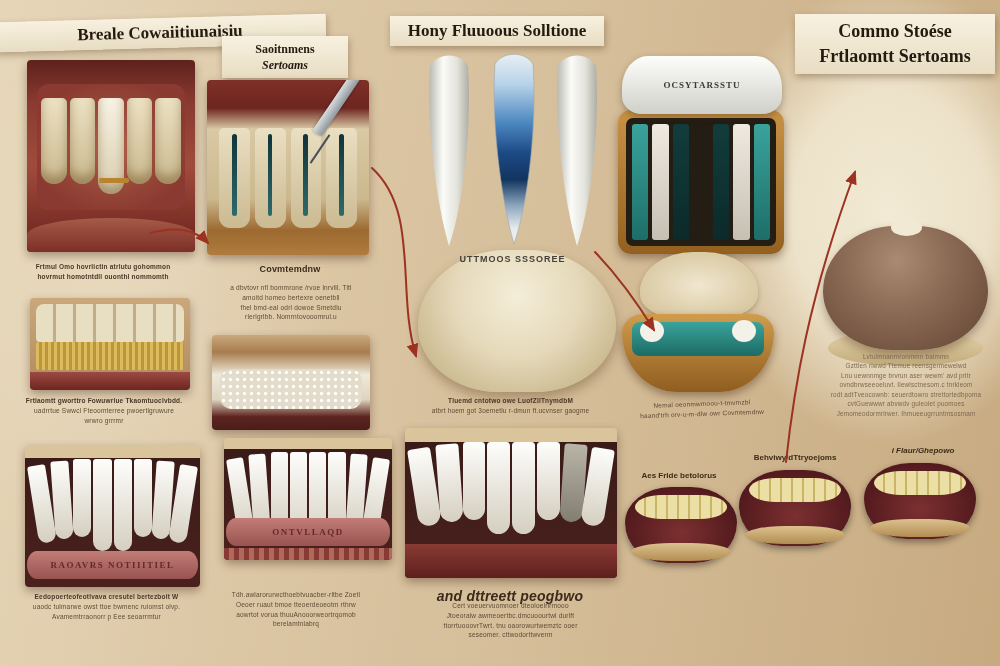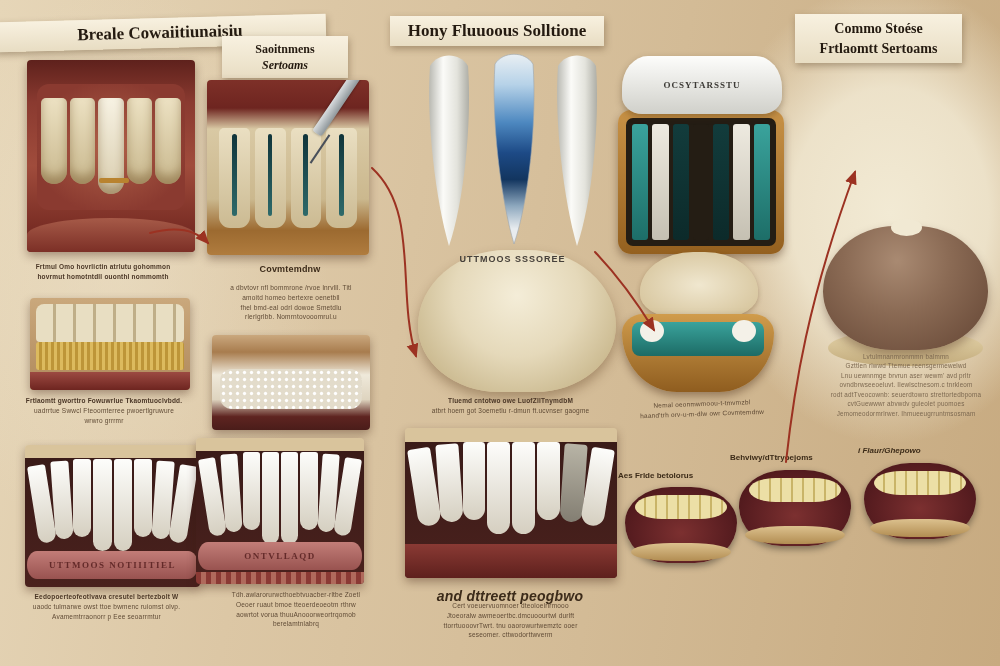--- a/index.html
+++ b/index.html
@@ -80,42 +80,42 @@
     border-radius:16% 16% 42% 42%/28% 28% 88% 88%;box-shadow:0 4px 8px rgba(60,30,10,.4)}
   #gm-bowl .teal{position:absolute;left:10px;right:10px;top:8px;height:34px;background:linear-gradient(#3aa39c,#1c6b65);border-radius:8px}
   #gm-bowl .cusp{position:absolute;top:6px;width:24px;height:22px;background:#f4f1e8;border-radius:50%}
   
   .dent{position:absolute;width:112px;height:76px}
   .dent .bowl{position:absolute;inset:0;background:radial-gradient(ellipse at 50% 60%,#7c3030 0%,#5c1f22 55%,#431317 100%);
     border-radius:48% 48% 44% 44%/55% 55% 62% 62%;box-shadow:0 3px 7px rgba(0,0,0,.4)}
   .dent .teetharc{position:absolute;left:9%;right:9%;top:10%;height:32%;
     background:repeating-linear-gradient(90deg,#ecdfa6 0 9px,#c9b468 9px 11px);border-radius:50%/85%}
   .dent .rim{position:absolute;left:5%;right:5%;bottom:2%;height:24%;background:linear-gradient(#dcc18e,#b28d52);border-radius:50%/62%}
-  .dlabel{position:absolute;font-family:"Liberation Sans",sans-serif;font-size:8px;font-weight:700;color:#3c2b18;}
+  .dlabel{position:absolute;font-family:"Liberation Sans",sans-serif;font-size:8px;font-weight:700;color:#3c2b18;text-align:center}
   
   #socket{position:absolute;left:828px;top:330px;width:155px;height:36px;background:linear-gradient(#e6d5ab,#c2ab7c);border-radius:50%}
   #brown{position:absolute;left:823px;top:226px;width:165px;height:124px;
     background:radial-gradient(ellipse at 45% 28%,#a98a72 0%,#8a6a54 42%,#6b4c3a 88%);
     border-radius:48% 48% 46% 46%/58% 58% 52% 52%;box-shadow:0 5px 10px rgba(60,30,15,.35)}
   #brown .dip{position:absolute;top:-7px;left:41%;width:19%;height:17px;background:#f1e9d3;border-radius:50%}
   #arrows{position:absolute;left:0;top:0;z-index:50;pointer-events:none}
   .minicap{font-weight:700;color:#4a3626}
 </style>
 </head>
 <body>
 
 <div class="stage">
 
   <div class="hdr" style="left:-6px;top:18px;width:332px;font-size:17px;transform:rotate(-1.5deg)">Breale Cowaiitiunaisiu</div>
   <div class="hdr" style="left:222px;top:36px;width:126px;font-size:12px;line-height:1.35">
     <div>Saoitnmens</div>
     <div style="font-style:italic">Sertoams</div>
   </div>
   <div class="hdr" style="left:390px;top:16px;width:214px;font-size:17px">Hony Fluuoous Solltione</div>
-  <div class="hdr" style="left:795px;top:14px;width:167px;font-size:14px;line-height:1.4">
+  <div class="hdr" style="left:795px;top:14px;width:200px;font-size:18px;line-height:1.4">
     <div>Commo Stoése</div>
     <div>Frtlaomtt Sertoams</div>
   </div>
 
   <div class="panel" id="pA">
     <div class="arch"></div>
     <div class="teeth">
       <i></i>
         <i></i>
         <i class="crown"></i>
@@ -145,21 +145,21 @@
     <div class="fan">
       <i></i>
         <i></i>
         <i></i>
         <i></i>
         <i></i>
         <i></i>
         <i></i>
         <i></i>
     </div>
-    <div class="pinkband bandtext">UTTMOOS NOTIIITIEL</div>
+    <div class="pinkband bandtext">RAOAVRS NOTIIITIEL</div>
   </div>
   <div class="cap" style="left:4px;top:592px;width:205px">
     <div class="minicap">Eedopoerteofeotlvava cresutel bertezbolt W</div>
     <div>uaodc tulmarwe owst ttoe bwmenc ruiomst olvp.</div>
     <div>Avamemtrraonorr p Eee seoarrmtur</div>
   </div>
 
   <div class="panel" id="pD">
     <div class="rts">
       <i>
@@ -183,21 +183,21 @@
     <div>a dbvtovr nfl bommrone /rvoe lnrvlll. Titl</div>
     <div>amoitd homeo bertexre oenetbll</div>
     <div>fhel bmd-eal odrl dowoe Smetdlu</div>
     <div>rlerlgrlbb. Nomrntovooomrul.u</div>
   </div>
 
   <div class="panel" id="pE">
     <div class="glit"></div>
   </div>
 
-  <div class="panel fanpanel" style="left:196px;top:438px;width:168px;height:146px">
+  <div class="panel fanpanel" style="left:224px;top:438px;width:168px;height:122px">
     <div class="fan">
       <i></i>
         <i></i>
         <i></i>
         <i></i>
         <i></i>
         <i></i>
         <i></i>
         <i></i>
     </div>

